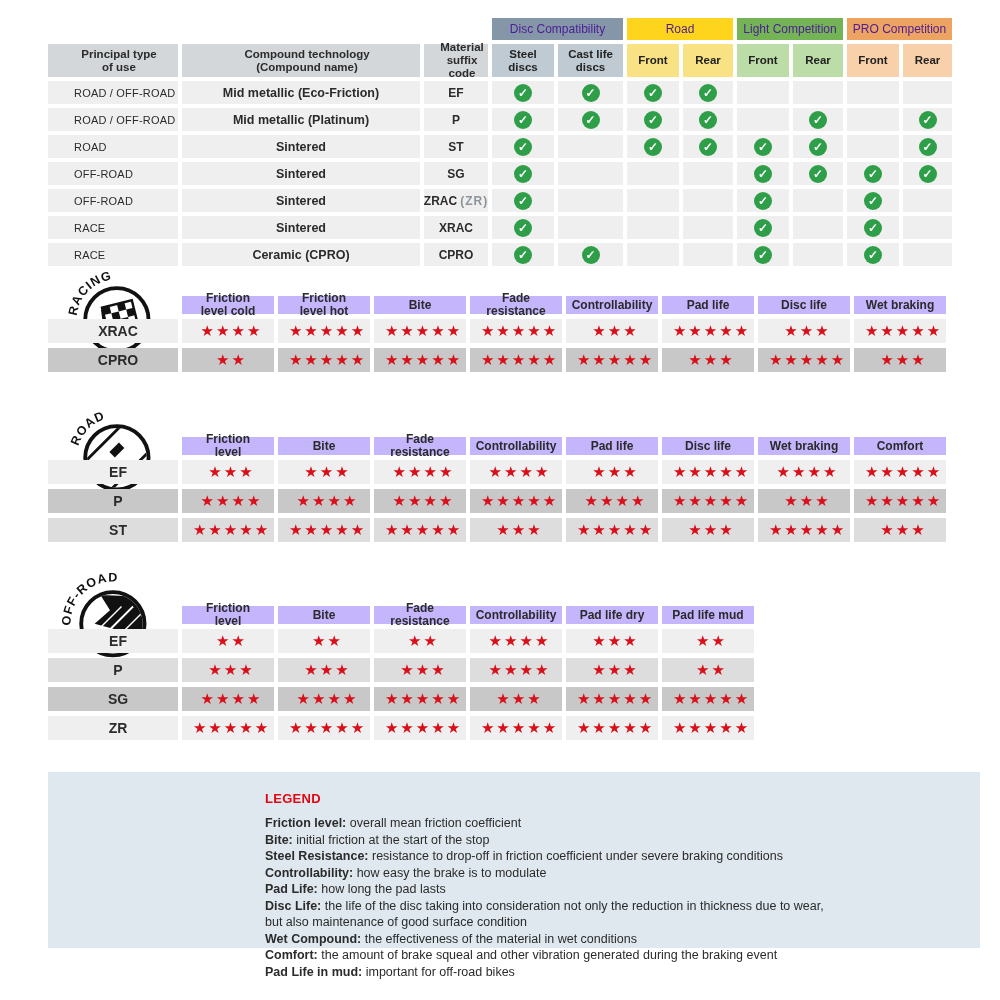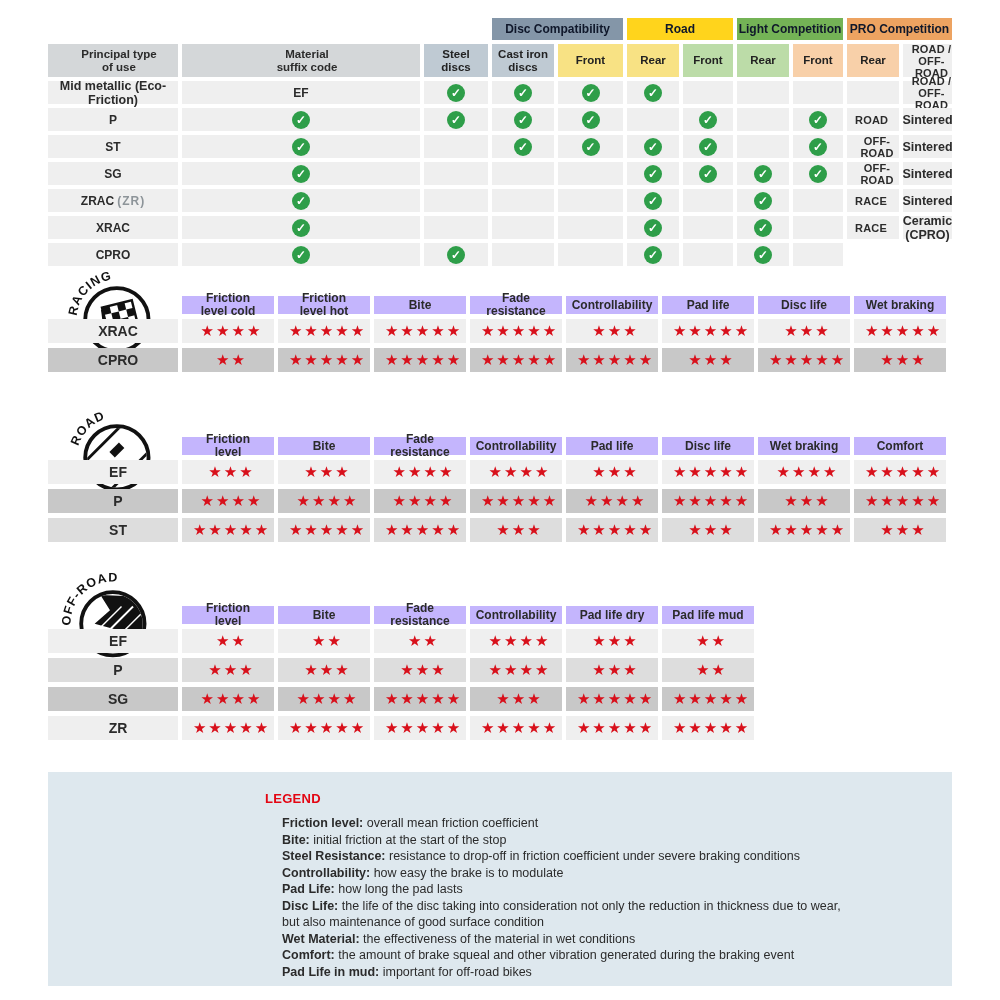--- a/index.html
+++ b/index.html
@@ -7,25 +7,25 @@
         font-family:"Liberation Sans",sans-serif;color:#2b2b2b;overflow:hidden;}
 
   
   #compat{position:absolute;left:48px;top:18px;}
   .compat-grid{display:grid;
     grid-template-columns:130px 238px 64px 62px 65px 52px 50px 52px 50px 52px 49px;
     grid-template-rows:22px 33px repeat(7,23px);
     column-gap:4px;row-gap:4px;}
   .cell{display:flex;align-items:center;justify-content:center;text-align:center;}
   .spacer{background:transparent;}
-  .group-cell{grid-column:span 2;font-weight:bold;font-size:12px;color:#0f172a;}
+  .group-cell{grid-column:span 2;font-weight:normal;font-size:12px;color:#4c1d95;}
   .main-head{background:#d4d7d9;font-weight:bold;font-size:11.5px;line-height:13px;white-space:pre-line;padding-left:12px;}
   .sub-head{font-weight:bold;font-size:11.5px;line-height:13px;white-space:pre-line;color:#222;}
-  .use-cell{background:#efefef;justify-content:flex-start;padding-left:8px;box-sizing:border-box;
-            font-weight:bold;font-size:11px;letter-spacing:.2px;}
+  .use-cell{background:#efefef;justify-content:flex-start;padding-left:26px;box-sizing:border-box;
+            font-weight:normal;font-size:11px;letter-spacing:.2px;}
   .compound-cell{background:#efefef;font-weight:bold;font-size:12.5px;}
   .code-cell{background:#efefef;font-weight:bold;font-size:12px;}
   .code-suffix{color:#8d9499;font-weight:bold;margin-left:3px;letter-spacing:1px;}
   .check-cell{background:#efefef;}
   .check-dot{width:18px;height:18px;border-radius:50%;background:#2e9e49;color:#fff;
              display:flex;align-items:center;justify-content:center;font-size:12px;font-weight:bold;line-height:1;}
 
   
   .rating-grid{position:absolute;display:grid;column-gap:4px;row-gap:5px;}
   #racing-table{left:48px;top:296px;grid-template-columns:130px repeat(8,92px);}
@@ -42,47 +42,49 @@
   .shade-dark{background:#c8c8c8;}
 
   
   .sec-icon{position:absolute;width:96px;height:96px;}
   #icon-racing{left:66px;top:266px;}
   #icon-road{left:66px;top:404px;}
   #icon-offroad{left:62px;top:570px;}
   .arc-label{font-family:"Liberation Sans",sans-serif;font-weight:bold;font-size:13px;letter-spacing:1px;fill:#111;}
 
   
-  #legend{position:absolute;left:48px;top:772px;width:904px;height:214px;background:#dee8ee;}
+  #legend{position:absolute;left:48px;top:772px;width:904px;height:176px;background:#dee8ee;padding-left:28px;}
   .legend-inner{position:absolute;left:217px;top:19px;}
   .legend-title{color:#e30613;font-weight:bold;font-size:13px;letter-spacing:.3px;margin-bottom:9px;}
-  .legend-line{font-size:12.5px;line-height:16.5px;color:#2b2b2b;margin-left:17px;}
+  .legend-line{font-size:12.5px;line-height:16.5px;color:#2b2b2b;}
   .term{font-weight:bold;}
 </style>
 </head>
 <body>
 
 <div class="page">
 
   <div id="compat">
     <div class="compat-grid">
         <div class="cell spacer"></div>
         <div class="cell spacer"></div>
         <div class="cell spacer"></div>
         <div class="cell group-cell" style="background: rgb(132, 150, 168);">Disc Compatibility</div>
         <div class="cell group-cell" style="background: rgb(255, 212, 28);">Road</div>
         <div class="cell group-cell" style="background: rgb(116, 179, 86);">Light Competition</div>
         <div class="cell group-cell" style="background: rgb(237, 163, 97);">PRO Competition</div>
         <div class="cell main-head">Principal type
 of use</div>
+        <div class="cell main-head">Compound technology
+(Compound name)</div>
         <div class="cell main-head">Material
 suffix code</div>
         <div class="cell sub-head" style="background: rgb(191, 202, 211);">Steel
 discs</div>
-        <div class="cell sub-head" style="background: rgb(191, 202, 211);">Cast iron
+        <div class="cell sub-head" style="background: rgb(191, 202, 211);">Cast life
 discs</div>
         <div class="cell sub-head" style="background: rgb(248, 226, 132);">Front</div>
         <div class="cell sub-head" style="background: rgb(248, 226, 132);">Rear</div>
         <div class="cell sub-head" style="background: rgb(188, 220, 168);">Front</div>
         <div class="cell sub-head" style="background: rgb(188, 220, 168);">Rear</div>
         <div class="cell sub-head" style="background: rgb(248, 208, 169);">Front</div>
         <div class="cell sub-head" style="background: rgb(248, 208, 169);">Rear</div>
         <div class="cell use-cell">ROAD / OFF-ROAD</div>
         <div class="cell compound-cell">Mid metallic (Eco-Friction)</div>
         <div class="cell code-cell">EF</div>
@@ -96,20 +98,21 @@
           <span class="check-dot">✓</span>
         </div>
         <div class="cell check-cell">
           <span class="check-dot">✓</span>
         </div>
         <div class="cell check-cell"></div>
         <div class="cell check-cell"></div>
         <div class="cell check-cell"></div>
         <div class="cell check-cell"></div>
         <div class="cell use-cell">ROAD / OFF-ROAD</div>
+        <div class="cell compound-cell">Mid metallic (Platinum)</div>
         <div class="cell code-cell">P</div>
         <div class="cell check-cell">
           <span class="check-dot">✓</span>
         </div>
         <div class="cell check-cell">
           <span class="check-dot">✓</span>
         </div>
         <div class="cell check-cell">
           <span class="check-dot">✓</span>
         </div>
@@ -395,20 +398,20 @@
     <div class="legend-inner">
       <div class="legend-title">LEGEND</div>
       <div>
           <div class="legend-line"><span class="term">Friction level: </span>overall mean friction coefficient</div>
           <div class="legend-line"><span class="term">Bite: </span>initial friction at the start of the stop</div>
           <div class="legend-line"><span class="term">Steel Resistance: </span>resistance to drop-off in friction coefficient under severe braking conditions</div>
           <div class="legend-line"><span class="term">Controllability: </span>how easy the brake is to modulate</div>
           <div class="legend-line"><span class="term">Pad Life: </span>how long the pad lasts</div>
           <div class="legend-line"><span class="term">Disc Life: </span>the life of the disc taking into consideration not only the reduction in thickness due to wear,</div>
           <div class="legend-line">but also maintenance of good surface condition</div>
-          <div class="legend-line"><span class="term">Wet Material: </span>the effectiveness of the material in wet conditions</div>
+          <div class="legend-line"><span class="term">Wet Compound: </span>the effectiveness of the material in wet conditions</div>
           <div class="legend-line"><span class="term">Comfort: </span>the amount of brake squeal and other vibration generated during the braking event</div>
           <div class="legend-line"><span class="term">Pad Life in mud: </span>important for off-road bikes</div>
         </div>
     </div>
   </div>
 
 </div>
 
 </body></html>

